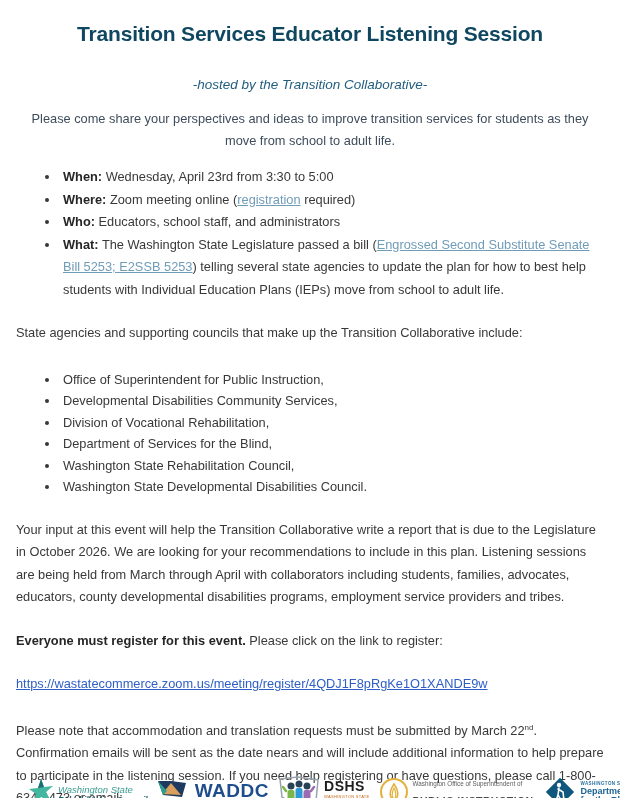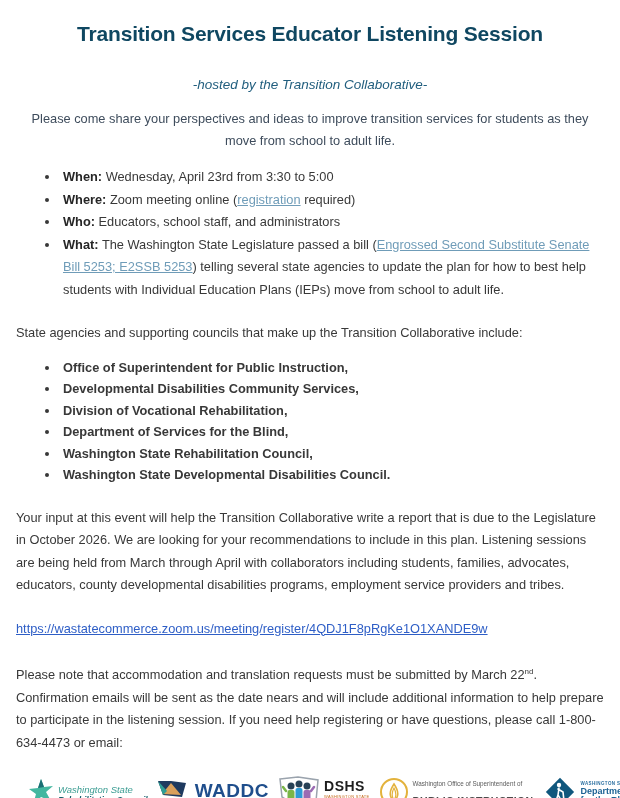--- a/index.html
+++ b/index.html
@@ -28,21 +28,21 @@
   b.lbl { color:#262626; }
 
   ul.bullets {
     margin:14px 0 0; padding-left:44px;
     list-style:disc outside;
   }
   ul.bullets li {
     font-size:12.8px; line-height:22.5px; color:#383838;
     padding-left:3px; margin:0;
   }
-  ul.bullets.agencies { margin-top:12px;font-weight:bold; }
+  ul.bullets.agencies { margin-top:24px; }
   ul.bullets.agencies li { line-height:21.5px; }
 
   a.mlink { color:#6F9CB8; text-decoration:underline; cursor:pointer; }
   a.blink { color:#2E5EC6; text-decoration:underline; cursor:pointer; word-break:break-all; }
   sup { font-size:8px;text-align:center; }
 
   .register-line { margin-top:21px; }
   .url-line { margin-top:0; }
 
   
@@ -106,20 +106,21 @@
     <li>Developmental Disabilities Community Services,</li>
     <li>Division of Vocational Rehabilitation,</li>
     <li>Department of Services for the Blind,</li>
     <li>Washington State Rehabilitation Council,</li>
     <li>Washington State Developmental Disabilities Council.</li>
   </ul>
 
 
   <p class="para">Your input at this event will help the Transition Collaborative write a report that is due to the Legislature in October 2026. We are looking for your recommendations to include in this plan.  Listening sessions are being held from March through April with collaborators including students, families, advocates, educators, county developmental disabilities programs, employment service providers and tribes.</p>
 
+  <p class="para register-line"><b class="lbl">Everyone must register for this event.</b><span> Please click on the link to register:</span></p>
 
   <p class="para url-line"><a class="blink">https://wastatecommerce.zoom.us/meeting/register/4QDJ1F8pRgKe1O1XANDE9w</a></p>
 
   <p class="para"><span>Please note that accommodation and translation requests must be submitted by March 22</span><sup>nd</sup><span>. Confirmation emails will be sent as the date nears and will include additional information to help prepare to participate in the listening session. If you need help registering or have questions, please call 1-800-634-4473 or email: </span></p>
 
 </div>
 
 <div class="footer">
 
   <div class="logo">

